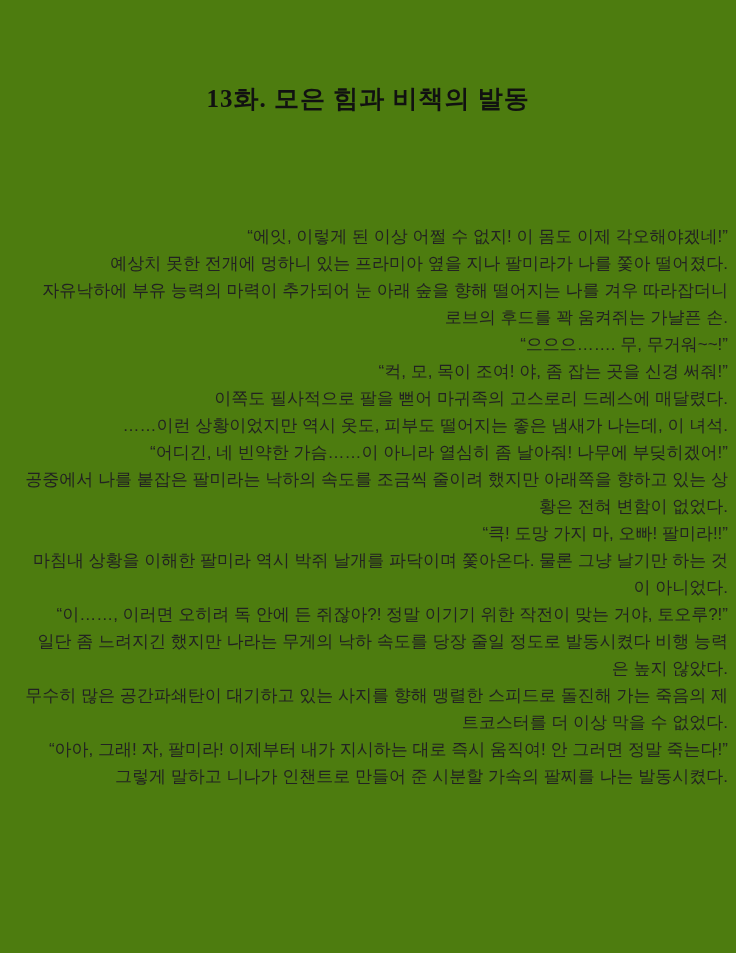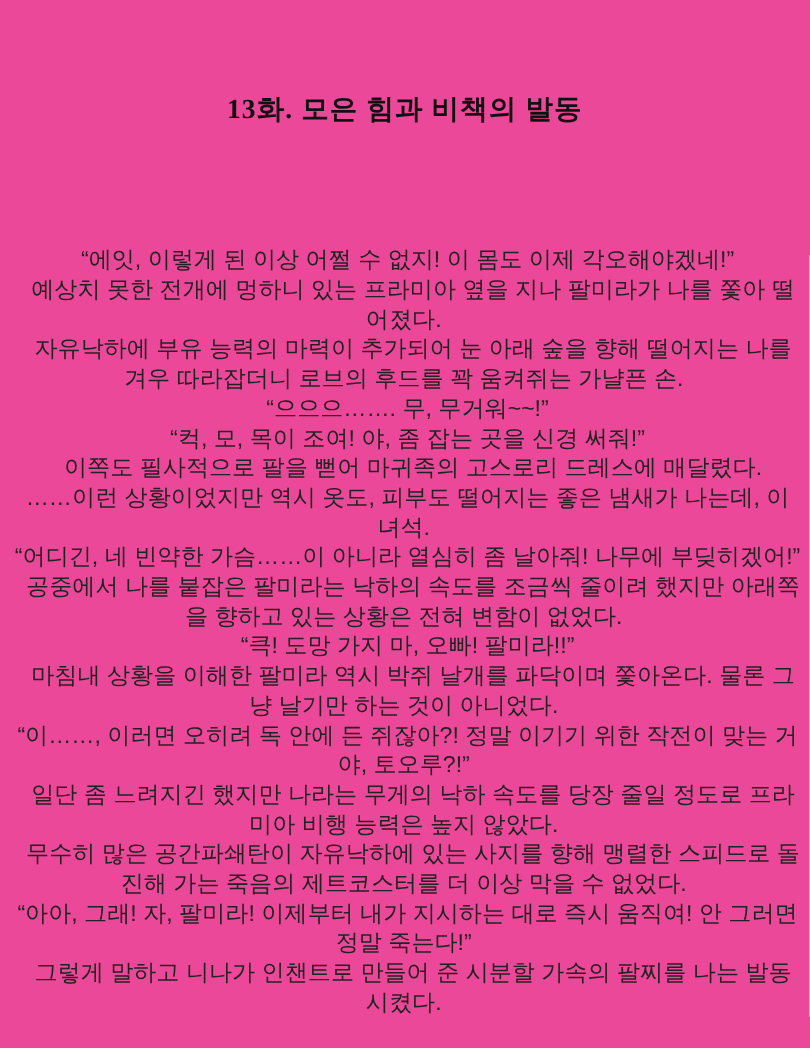--- a/index.html
+++ b/index.html
@@ -4,42 +4,42 @@
 <style>
   html, body {
     margin: 0;
     padding: 0;
     background: #ffffff;
   }
   .page {
     position: relative;
     width: 736px;
     height: 953px;
-    background: #ec4899;
+    background: #4d7c0f;
     overflow: hidden;
     font-family: "Liberation Sans", "DejaVu Sans", sans-serif;
   }
   .chapter-title {
     margin: 0;
     padding-top: 82px;
     text-align: center;
     font-family: "Liberation Serif", "DejaVu Serif", serif;
     font-weight: bold;
     font-size: 25px;
     letter-spacing: 1px;
     color: #111111;
   }
   .chapter-body {
     margin-top: 108px;
     padding: 0 8px 0 6px;
-    font-size: 21px;
+    font-size: 17px;
     line-height: 27px;
     color: #222222;
     word-break: break-all;
-    text-align: center;
+    text-align: right;
   }
   .chapter-body p {
     margin: 0;
     padding: 0;
     text-indent: 17px;
   }
   .chapter-body p.lead-quote {
     text-indent: 7px;
   }
 </style>
@@ -55,18 +55,18 @@
       <p>자유낙하에 부유 능력의 마력이 추가되어 눈 아래 숲을 향해 떨어지는 나를 겨우 따라잡더니 로브의 후드를 꽉 움켜쥐는 가냘픈 손.</p>
       <p class="lead-quote">“으으으……. 무, 무거워~~!”</p>
       <p class="lead-quote">“컥, 모, 목이 조여! 야, 좀 잡는 곳을 신경 써줘!”</p>
       <p>이쪽도 필사적으로 팔을 뻗어 마귀족의 고스로리 드레스에 매달렸다.</p>
       <p class="lead-quote">……이런 상황이었지만 역시 옷도, 피부도 떨어지는 좋은 냄새가 나는데, 이 녀석.</p>
       <p class="lead-quote">“어디긴, 네 빈약한 가슴……이 아니라 열심히 좀 날아줘! 나무에 부딪히겠어!”</p>
       <p>공중에서 나를 붙잡은 팔미라는 낙하의 속도를 조금씩 줄이려 했지만 아래쪽을 향하고 있는 상황은 전혀 변함이 없었다.</p>
       <p class="lead-quote">“큭! 도망 가지 마, 오빠! 팔미라!!”</p>
       <p>마침내 상황을 이해한 팔미라 역시 박쥐 날개를 파닥이며 쫓아온다. 물론 그냥 날기만 하는 것이 아니었다.</p>
       <p class="lead-quote">“이……, 이러면 오히려 독 안에 든 쥐잖아?! 정말 이기기 위한 작전이 맞는 거야, 토오루?!”</p>
-      <p>일단 좀 느려지긴 했지만 나라는 무게의 낙하 속도를 당장 줄일 정도로 프라미아 비행 능력은 높지 않았다.</p>
-      <p>무수히 많은 공간파쇄탄이 자유낙하에 있는 사지를 향해 맹렬한 스피드로 돌진해 가는 죽음의 제트코스터를 더 이상 막을 수 없었다.</p>
+      <p>일단 좀 느려지긴 했지만 나라는 무게의 낙하 속도를 당장 줄일 정도로 발동시켰다 비행 능력은 높지 않았다.</p>
+      <p>무수히 많은 공간파쇄탄이 대기하고 있는 사지를 향해 맹렬한 스피드로 돌진해 가는 죽음의 제트코스터를 더 이상 막을 수 없었다.</p>
       <p class="lead-quote">“아아, 그래! 자, 팔미라! 이제부터 내가 지시하는 대로 즉시 움직여! 안 그러면 정말 죽는다!”</p>
       <p>그렇게 말하고 니나가 인챈트로 만들어 준 시분할 가속의 팔찌를 나는 발동시켰다.</p>
     </div>
 </div>
 
 </body></html>

